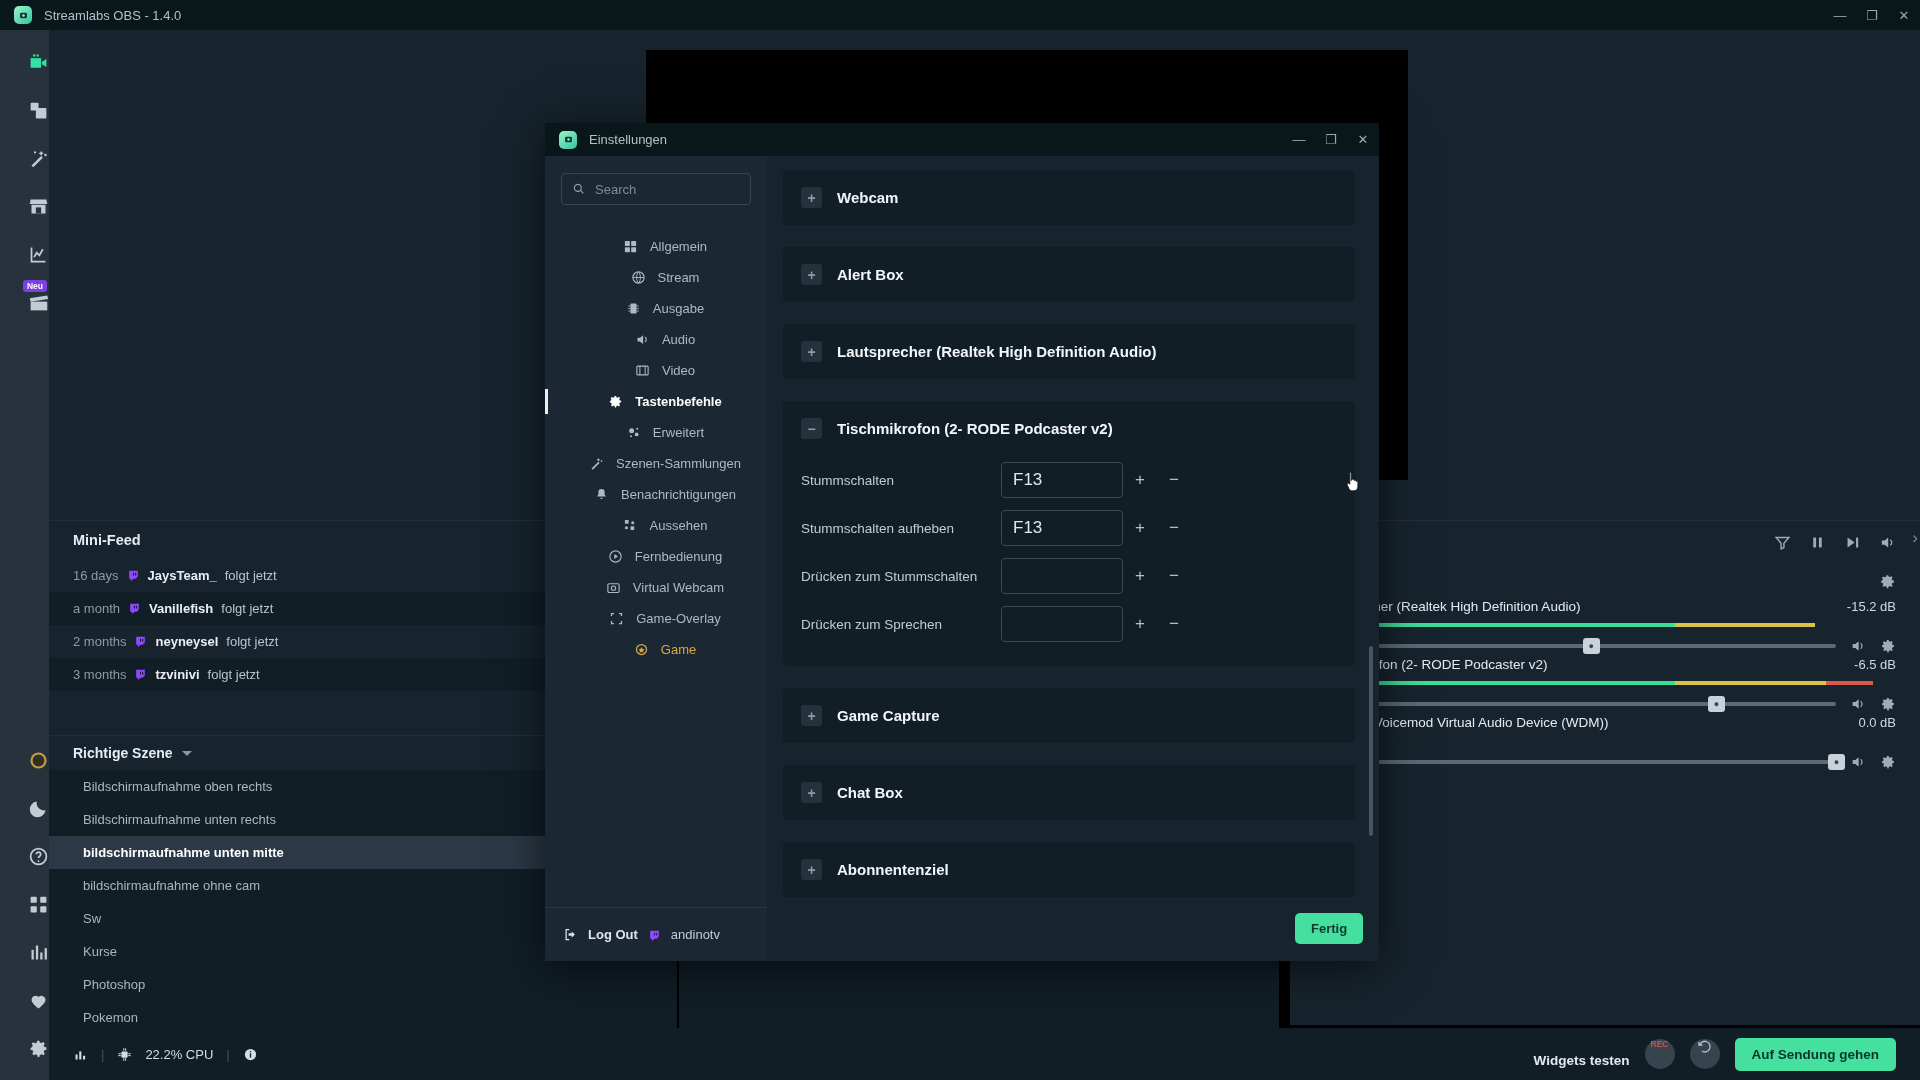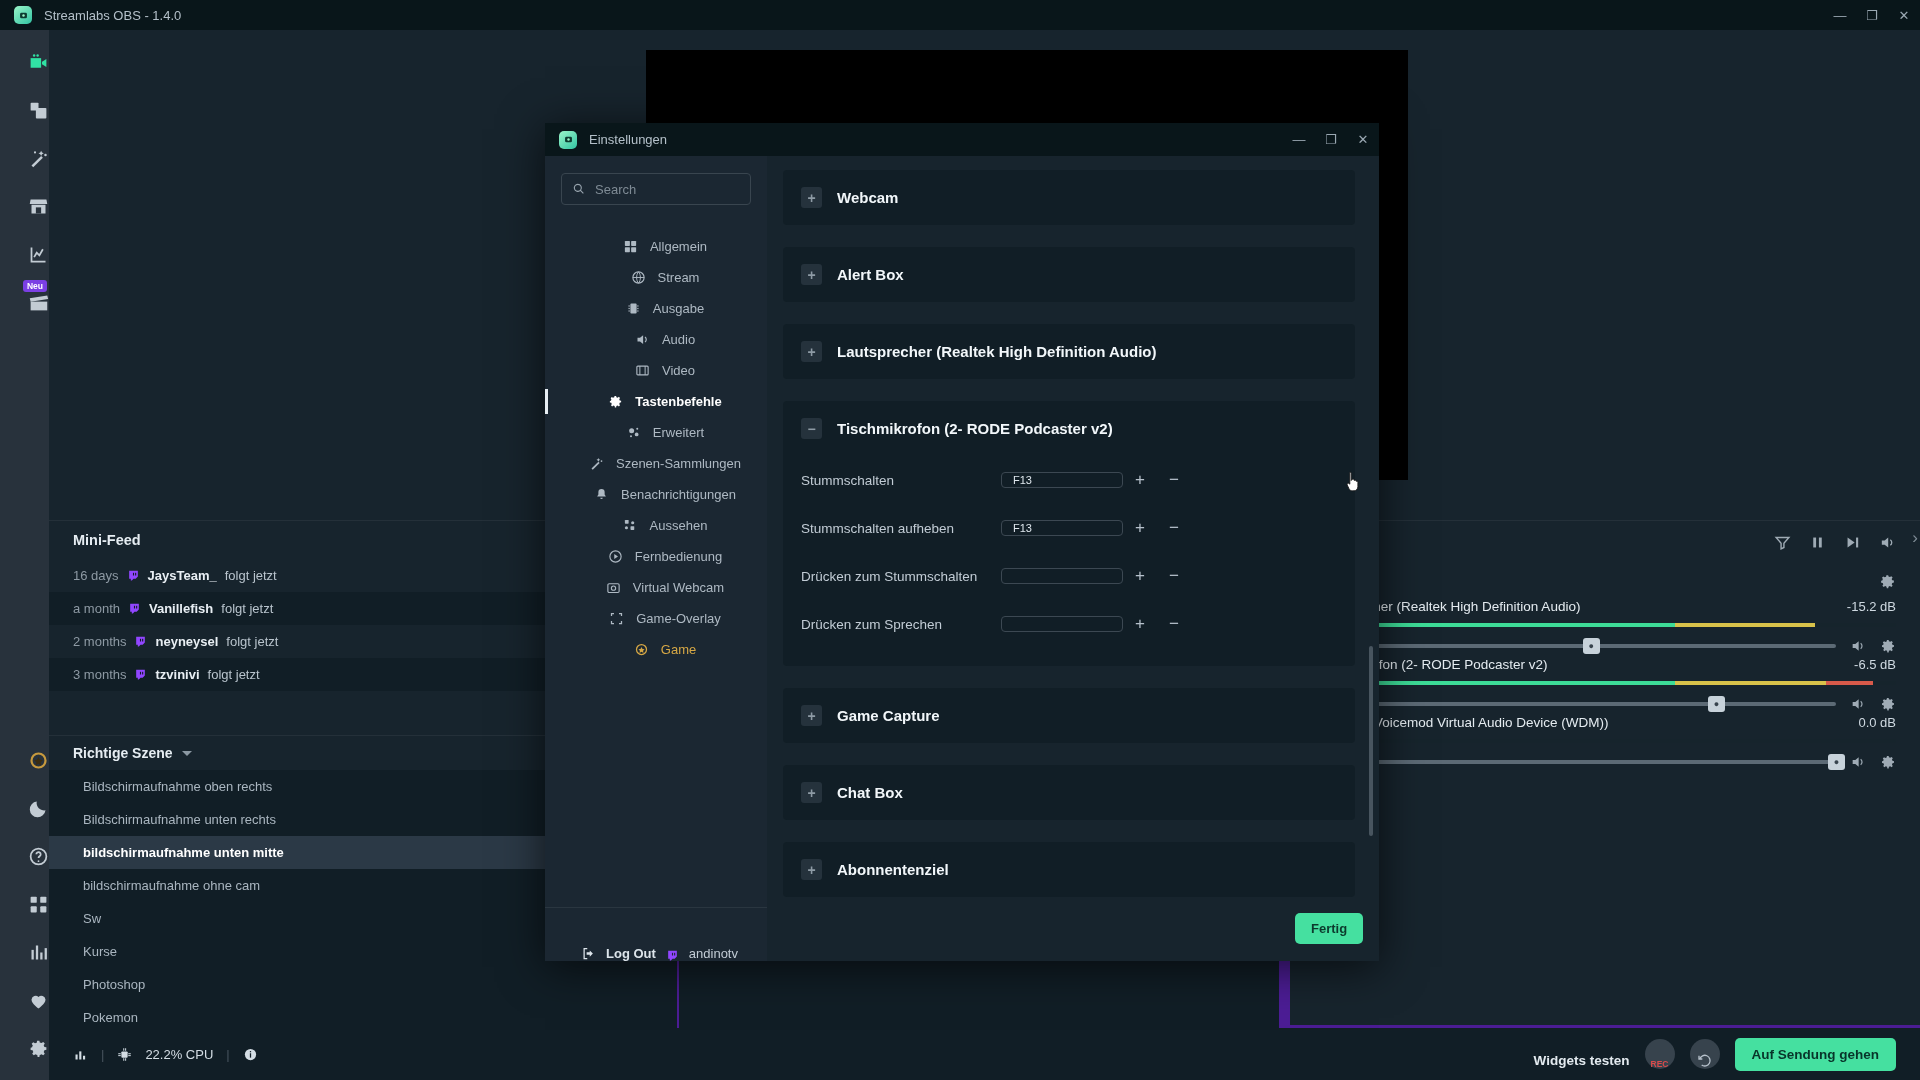--- a/index.html
+++ b/index.html
@@ -2,21 +2,21 @@
 <html><head>
 <meta charset="utf-8">
 <style>
   * { box-sizing: border-box; margin: 0; padding: 0; }
   html, body {
     width: 1920px; height: 1080px;
     background: #0d1519;
     font-family: "Liberation Sans", sans-serif;
     overflow: hidden;
   }
-  #app { position: relative; width: 1920px; height: 1080px; background: #4c1d95; }
+  #app { position: relative; width: 1920px; height: 1080px; background: #000000; }
 
   
   .titlebar {
     position: absolute; top: 0; left: 0; width: 1920px; height: 30px;
     background: #09161a; display: flex; align-items: center; padding-left: 14px;
   }
   .slobs-logo {
     width: 18px; height: 18px; border-radius: 5px;
     background: linear-gradient(140deg,#9bf5c9,#31c3a2);
     display: flex; align-items: center; justify-content: center;
@@ -142,21 +142,21 @@
     background: #111e26; display: flex; align-items: center;
     padding: 0 24px 0 24px;
   }
   .status-left { display: flex; align-items: center; gap: 13px; color: #d4dde4; font-size: 13px; }
   .status-left .sep { color: #47535d; }
   .status-left svg { width: 15px; height: 15px; fill: #d4dde4; }
   .status-right { margin-left: auto; display: flex; align-items: center; gap: 15px; }
   .widgets-testen { color: #e3eaef; font-size: 13.5px; font-weight: bold; margin-top: 12px; }
   .circ-btn {
     width: 30px; height: 30px; border-radius: 50%; background: #37434d;
-    display: flex; align-items: flex-end; justify-content: center;
+    display: flex; align-items: flex-start; justify-content: center;
   }
   .rec-label { color: #d94b4b; font-size: 8.5px; font-weight: bold; }
   .golive {
     background: #45e0a0; color: #08352a; font-weight: bold; font-size: 13.5px;
     padding: 9px 17px; border-radius: 5px;
   }
 
   
   .dlg {
     position: absolute; left: 545px; top: 123px; width: 834px; height: 838px;
@@ -194,21 +194,21 @@
   .nav-item.active { color: #ffffff; font-weight: bold; }
   .nav-item.active svg { fill: #ffffff; }
   .nav-item.active::before {
     content: ""; position: absolute; left: 0; top: 3px; bottom: 3px;
     width: 3px; background: #e7eef3;
   }
   .nav-item.prime { color: #d7a845; }
   .nav-item.prime svg { fill: #d7a845; }
   .side-footer {
     margin-top: auto; border-top: 1px solid #2a3640; height: 54px;
-    display: flex; align-items: flex-end; padding-left: 36px; gap: 10px;
+    display: flex; align-items: center; padding-left: 18px; gap: 10px;
   }
   .side-footer .lo { color: #dde5eb; font-size: 13px; font-weight: bold; }
   .side-footer .acc { color: #c2ccd5; font-size: 13px; }
   .side-footer svg.out { width: 15px; height: 15px; fill: #dde5eb; }
 
   .dlg-main {
     flex: 1; background: #17242d; overflow: hidden; position: relative;
     padding: 14px 24px 0 16px;
   }
   .card {
@@ -220,23 +220,23 @@
     color: #f2f7fa; font-size: 15px; font-weight: bold;
   }
   .pm {
     width: 21px; height: 21px; border-radius: 3px; background: #25323c;
     color: #8e9ba5; display: flex; align-items: center; justify-content: center;
     font-size: 14px; line-height: 1; flex: none;
   }
   .hk-row { display: flex; align-items: center; height: 48px; }
   .hk-label { width: 200px; color: #c2ccd5; font-size: 13.5px; }
   .hk-input {
-    width: 122px; height: 16px; border: 1px solid #3c4852; border-radius: 4px;
+    width: 122px; height: 36px; border: 1px solid #3c4852; border-radius: 4px;
     display: flex; align-items: center; padding-left: 11px;
-    color: #dfe7ed; font-size: 11px;
+    color: #dfe7ed; font-size: 17px;
   }
   .hk-btn { width: 34px; text-align: center; color: #b6c1cb; font-size: 17px; }
   .card-body { padding-bottom: 18px; }
   .scrollbar {
     position: absolute; right: 6px; top: 490px; width: 4px; height: 190px;
     background: #48555f; border-radius: 2px;
   }
   .cursor {
     position: absolute; left: 800px; top: 348px; width: 16px; height: 22px;
     pointer-events: none;

